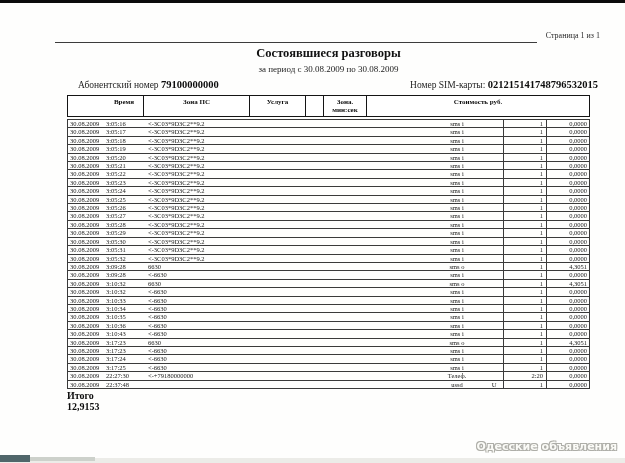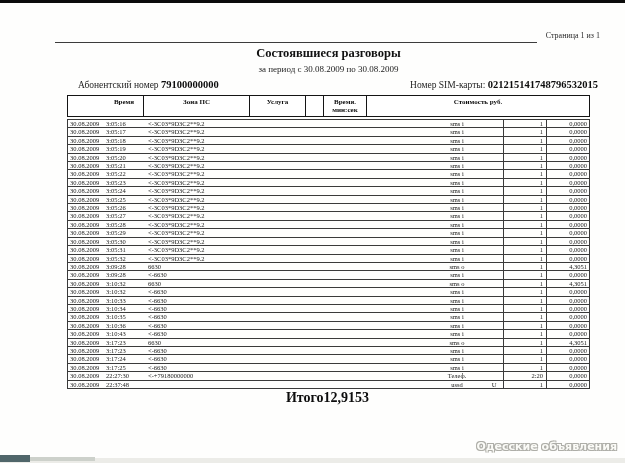--- a/index.html
+++ b/index.html
@@ -35,21 +35,21 @@
     font-size:6.5px; line-height:7.2px; color:#1c1c1c; background:#fefefd; }
   .trow .cell { overflow:hidden; white-space:nowrap; }
   .c-date { flex:0 0 37px; padding-left:2px; }
   .c-time { flex:0 0 39px; padding-left:1px; }
   .c-num  { flex:0 0 285px; padding-left:4px; }
   .c-svc  { flex:0 0 56px; text-align:center; }
   .c-flag { flex:0 0 18px; text-align:center; }
   .c-dur  { flex:0 0 43px; text-align:right; padding-right:3px; border-left:1px solid #3a3a3a; }
   .c-cost { flex:1; text-align:right; padding-right:2px; border-left:1px solid #3a3a3a; }
   .total-row { position:absolute; top:390px; left:67px; width:523px; display:flex;
-    justify-content:center; font-size:14px; font-weight:bold; color:#0d0d0d; }
+    justify-content:center; font-size:10px; font-weight:bold; color:#0d0d0d;flex-direction:column; }
   .total-row .total-value { padding-right:2px; }
   .watermark { position:absolute; right:8px; bottom:10px; text-align:center;
     font-family:"DejaVu Sans","Liberation Sans",sans-serif; font-weight:bold; }
   .wm-title { font-size:26px; letter-spacing:1px; color:#fbfbf7;
     text-shadow:-1px -1px 0 #aeaea8, 1px -1px 0 #aeaea8, -1px 1px 0 #aeaea8, 1px 1px 0 #aeaea8,
       -2px 0 0 #c9c9c3, 2px 0 0 #c9c9c3, 0 2px 0 #c9c9c3, 0 -2px 0 #c9c9c3; }
   .wm-sub { font-size:11px; margin-top:-3px; color:#fbfbf7;
     text-shadow:-1px -1px 0 #aeaea8, 1px -1px 0 #aeaea8, -1px 1px 0 #aeaea8, 1px 1px 0 #aeaea8; }
   .bottom-strip { position:absolute; left:0; bottom:0; width:625px; height:5px; background:#ececе8; background:#ecece8; }
   .bottom-corner { position:absolute; left:0; bottom:1px; width:30px; height:7px; background:#50666a; }
@@ -76,21 +76,21 @@
     <span class="bold-num">021215141748796532015</span>
   </div>
 </div>
 
 <div class="thead">
   <div class="hcell h-date">Дата</div>
   <div class="hcell h-time">Время</div>
   <div class="hcell h-zps">Зона ПС</div>
   <div class="hcell h-svc">Услуга</div>
   <div class="hcell h-flag"></div>
-  <div class="hcell h-dur">Время. мин:сек</div>
+  <div class="hcell h-dur">Зона. мин:сек</div>
   <div class="hcell h-cost">Стоимость руб.</div>
 </div>
 
 <div class="tbody">
   <div class="trow">
     <div class="cell c-date">30.08.2009</div>
     <div class="cell c-time">3:05:16</div>
     <div class="cell c-num">&lt;-3C03*9D3C2**9.2</div>
     <div class="cell c-svc">sms i</div>
     <div class="cell c-flag"></div>

